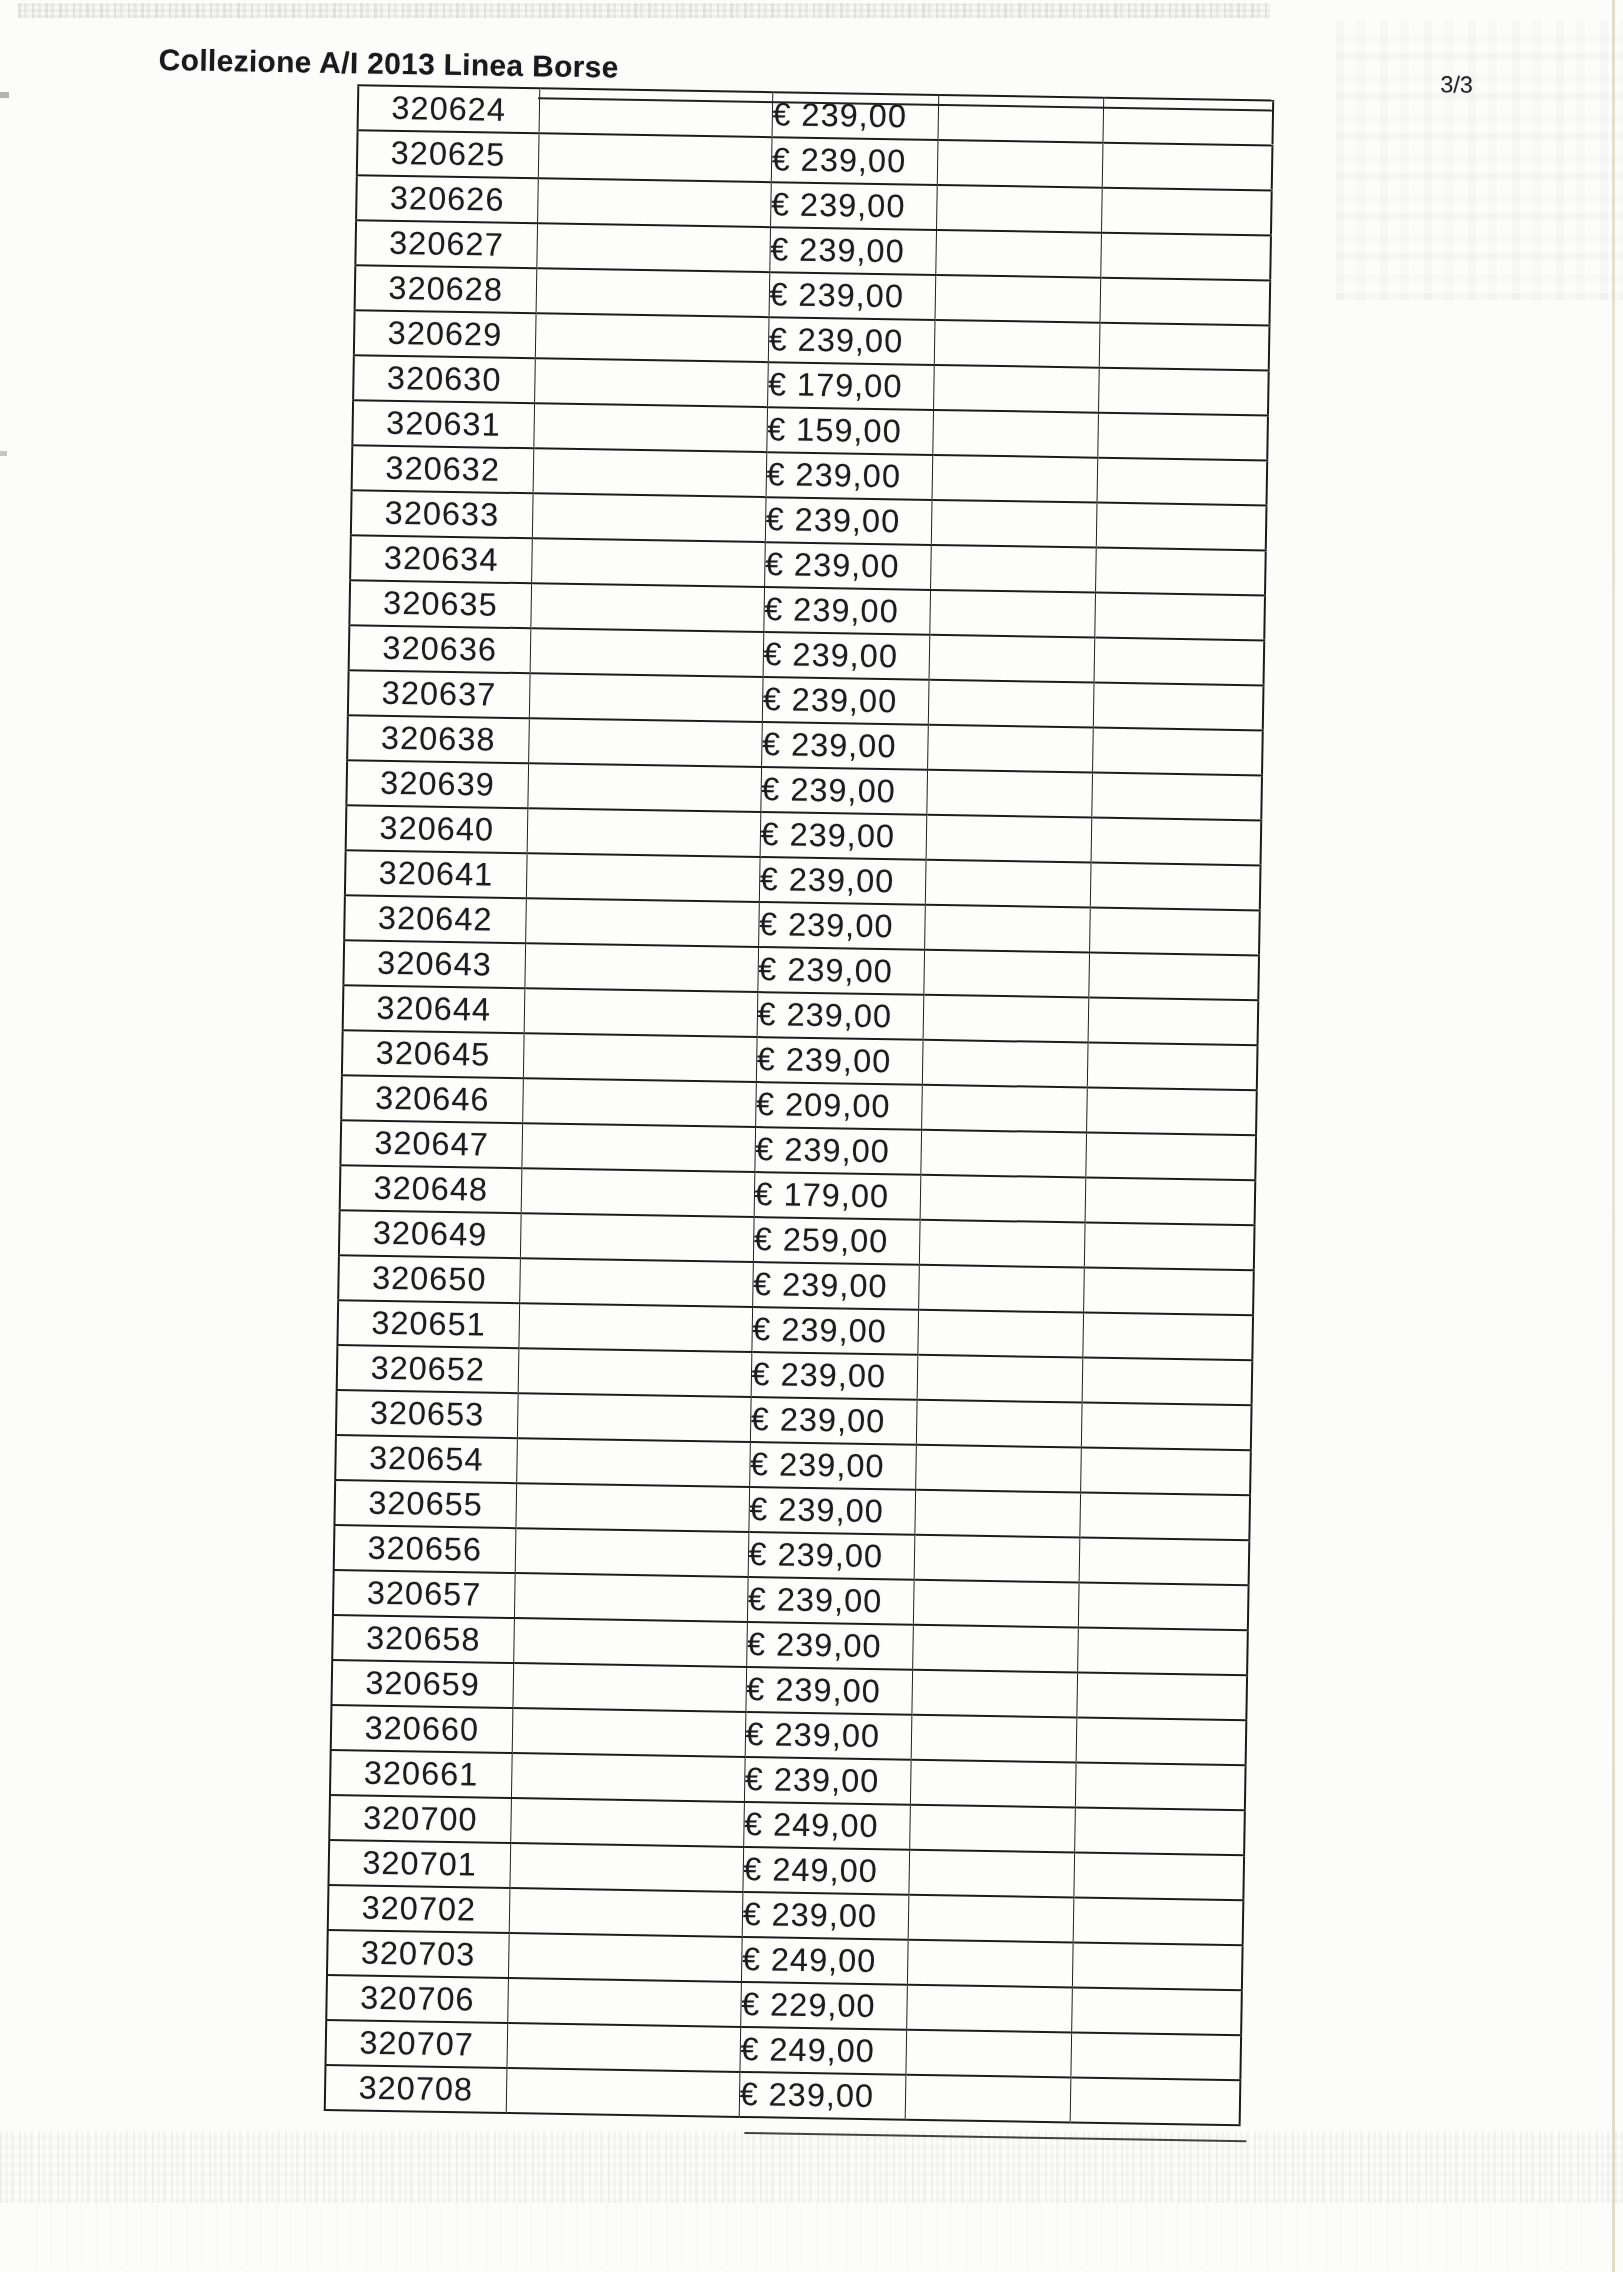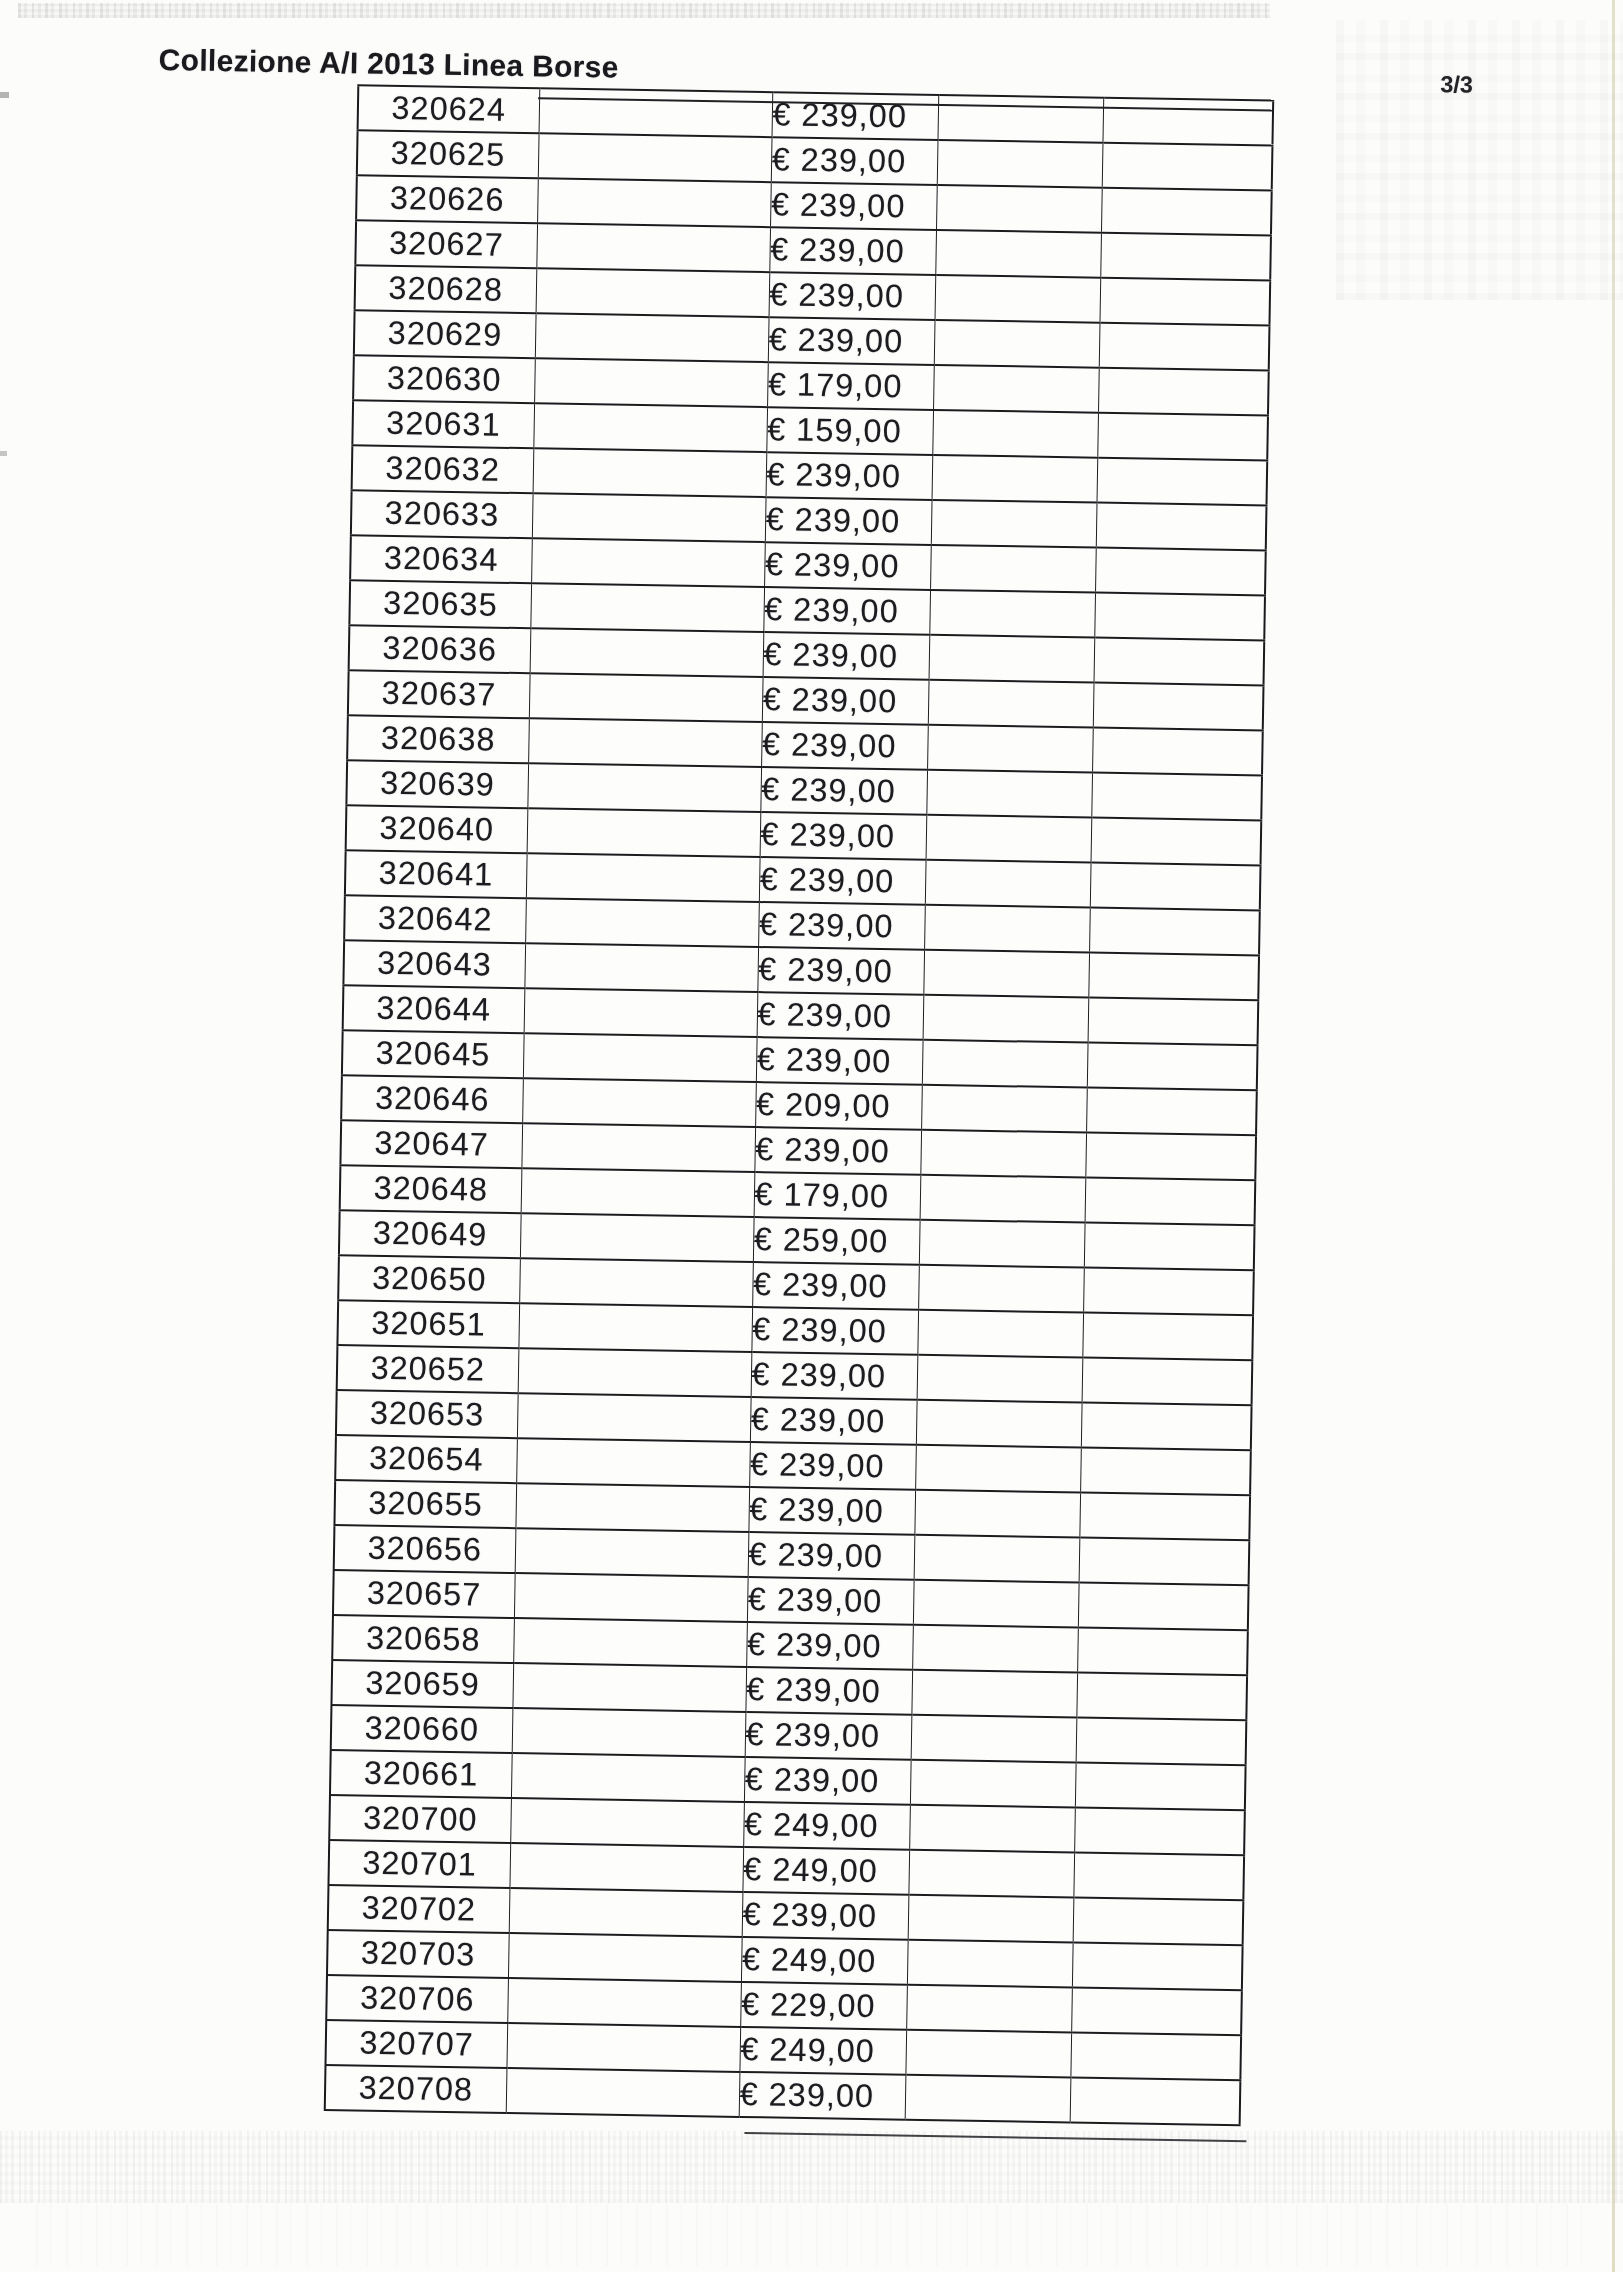--- a/index.html
+++ b/index.html
@@ -81,21 +81,21 @@
     font-weight: 700;
     letter-spacing: 0.3px;
     color: #1a1a1e;
     text-shadow: 0 0 1.3px rgba(30,30,34,0.30);
     white-space: nowrap;
   }
   .pagenum {
     position: absolute;
     left: 1282px; top: 6.5px;
     font-size: 23.4px;
-    font-weight: 700;
+    font-weight: 400;
     color: #232327;
     text-shadow: 0 0 1.3px rgba(30,30,34,0.30);
   }
 
   .table-wrap {
     position: absolute;
     left: 199px; top: 38px;
     width: 916px;
   }
   table.price-table {

